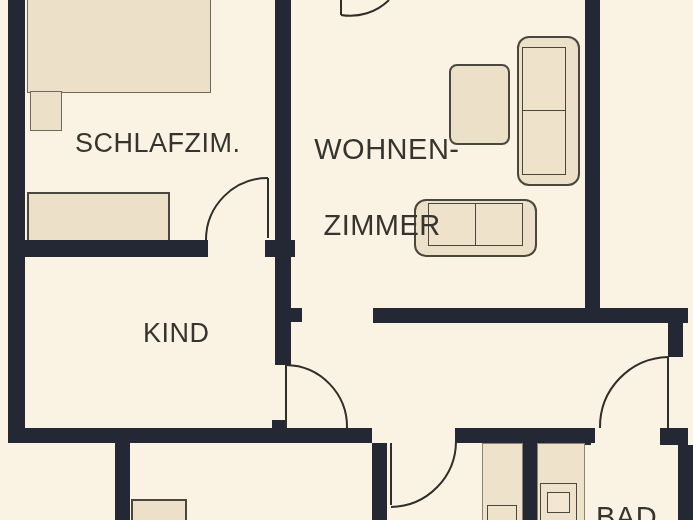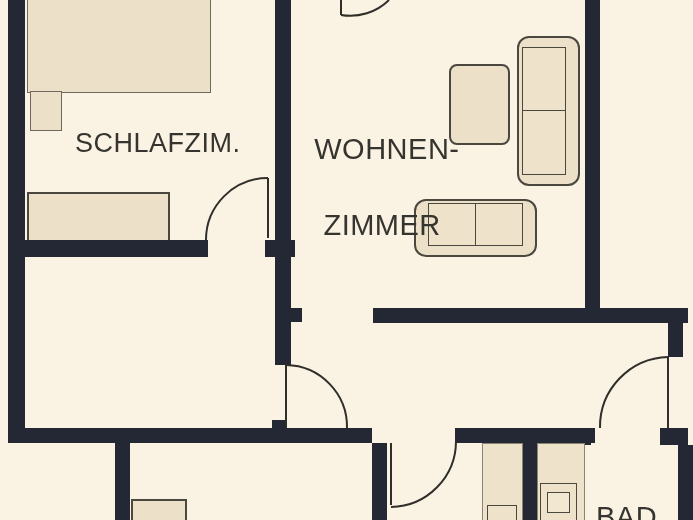--- a/index.html
+++ b/index.html
@@ -90,16 +90,17 @@
     </g>
   </svg>
 
   <div class="room-label" id="bedroom-label" style="left:75px;top:128px;">SCHLAFZIM.</div>
 
   <div class="room-label big" id="living-label" style="left:280px;top:92px;">
     <span>WOHNEN-</span><br>
     <span>ZIMMER</span>
   </div>
 
+  <div class="room-label" style="left:143px;top:318px;">KIND</div>
 
 
   <div class="room-label big" style="left:596px;top:501px;">BAD</div>
 </div>
 
 </body></html>

